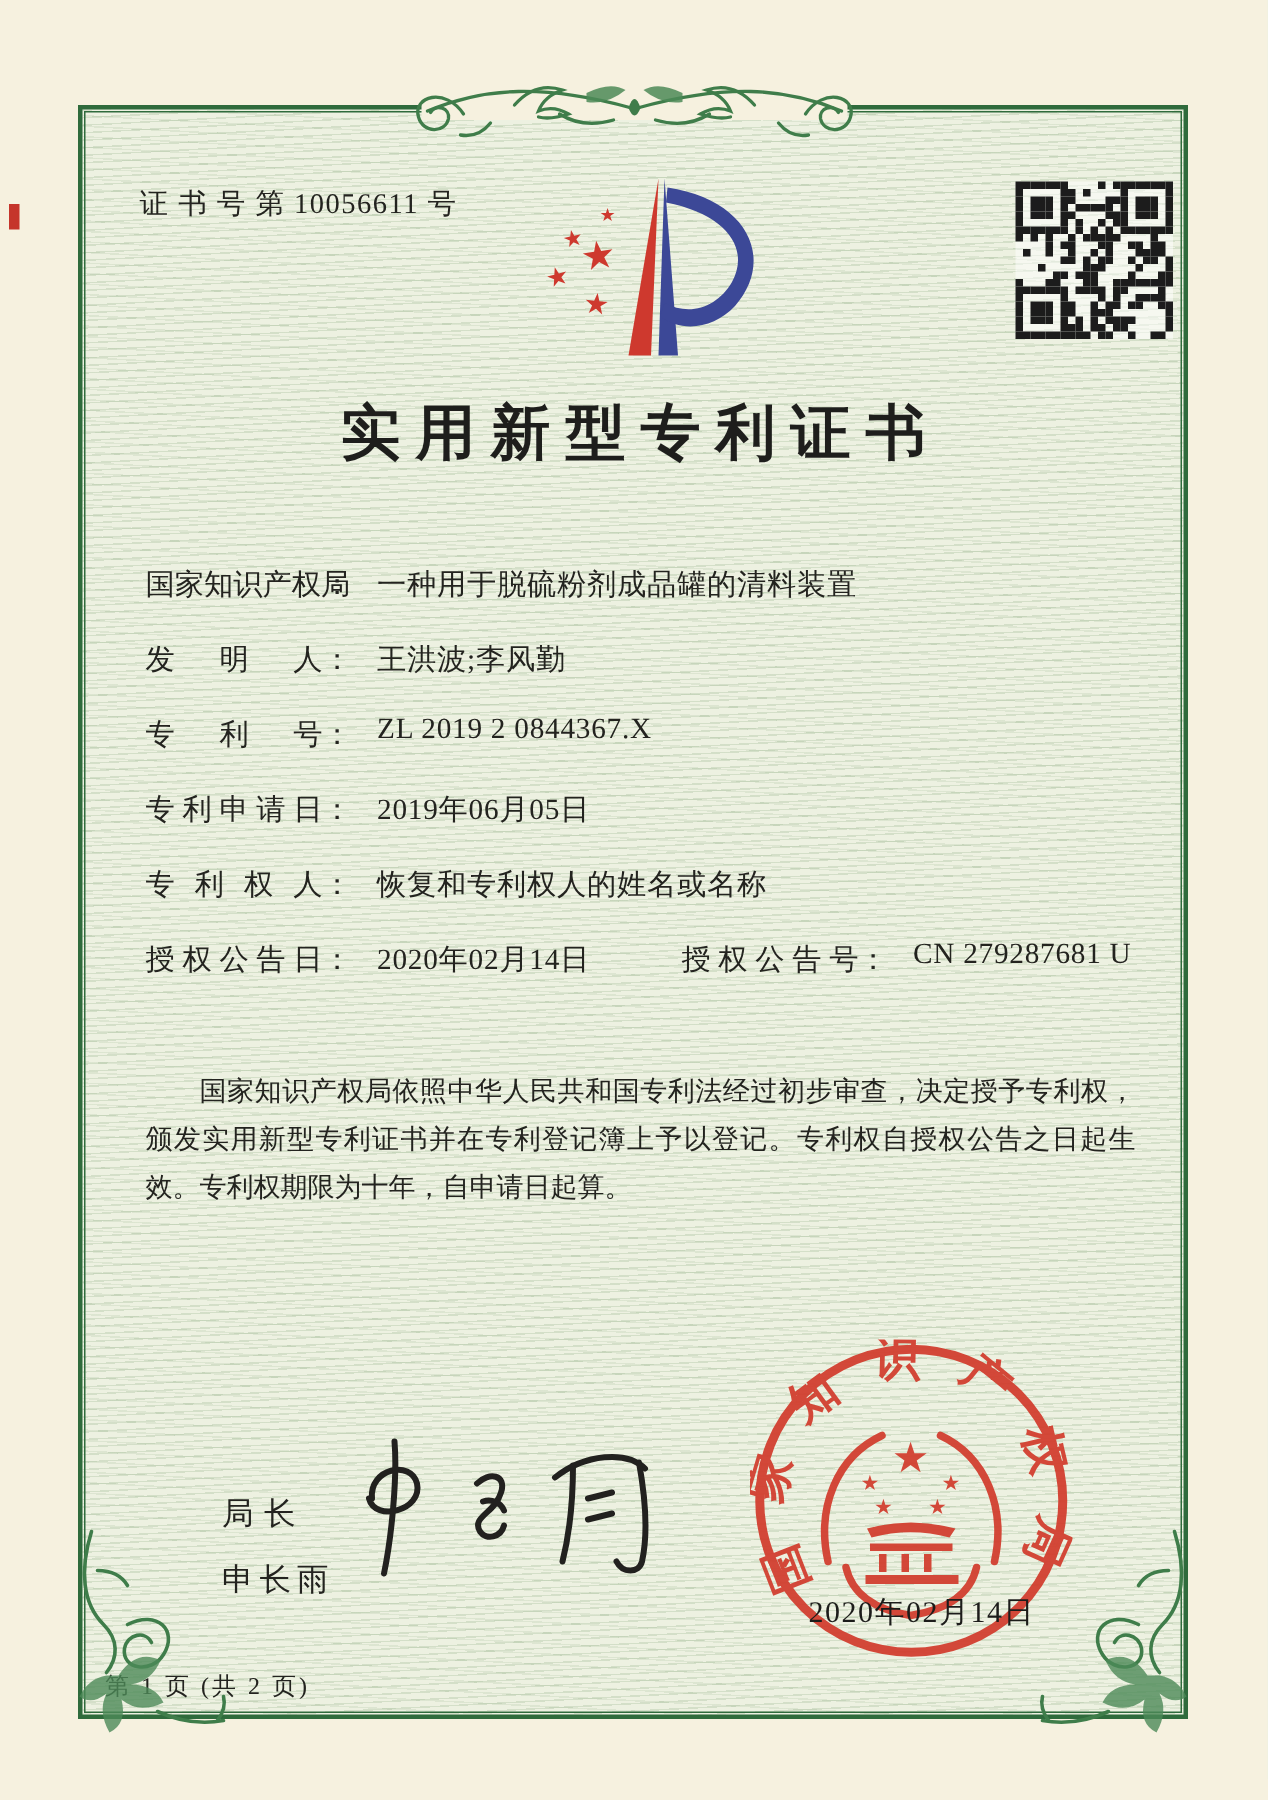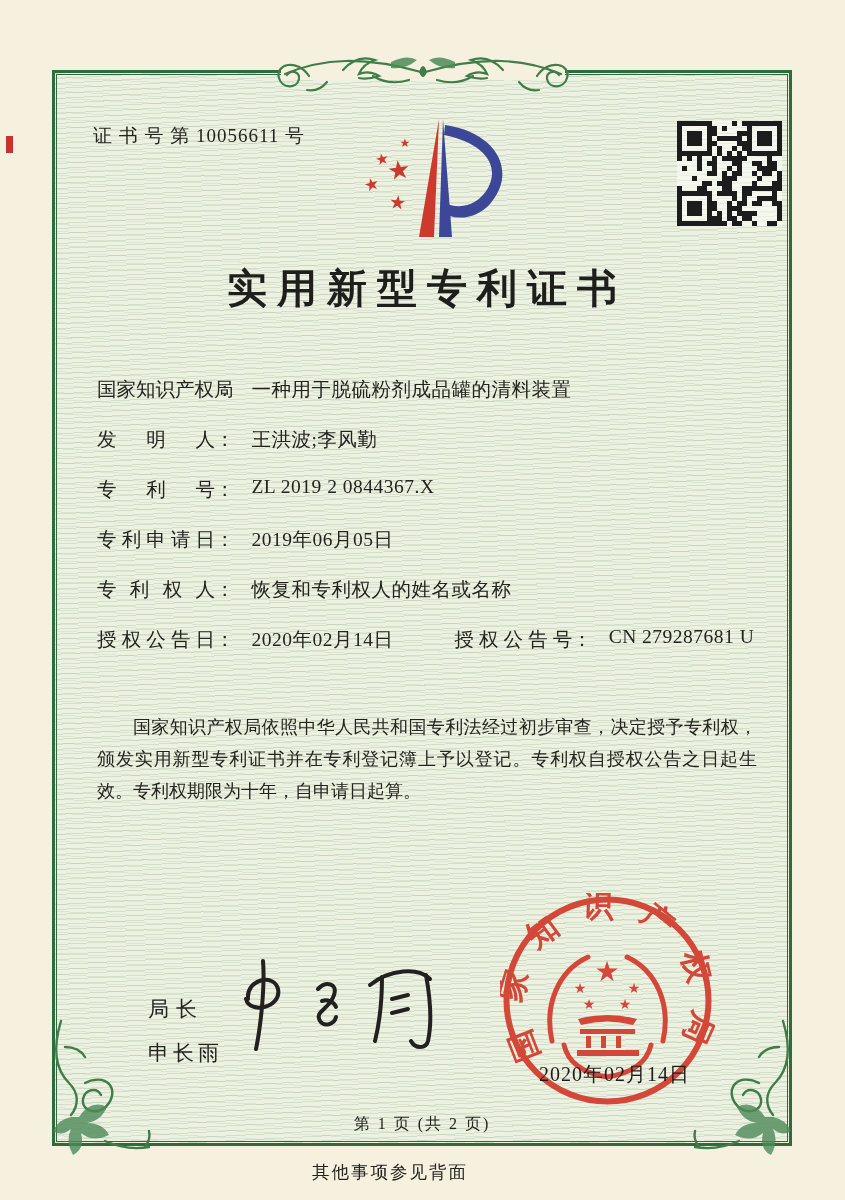--- a/index.html
+++ b/index.html
@@ -59,21 +59,21 @@
   .paragraphs p{margin:0;text-indent:2em;}
   
   .issuer{position:absolute;left:48px;top:922px;font-size:21px;margin-left:45px;}
   .issuer-title{letter-spacing:7px;margin-bottom:16px;}
   .issuer-name{letter-spacing:4px;}
   .signature{position:absolute;left:165px;top:882px;width:240px;height:110px;}
   
   .seal{position:absolute;left:445px;top:820px;width:215px;height:215px;z-index:2;opacity:.93;}
   .seal-date{position:absolute;left:452px;top:988px;width:215px;text-align:center;font-size:20px;letter-spacing:1px;z-index:3;color:#1c1c1a;}
   
-  .page-info{position:absolute;left:0;bottom:8px;width:100%;text-align:center;font-size:16px;letter-spacing:2px;}
+  .page-info{position:absolute;left:15px;bottom:8px;width:100%;font-size:16px;letter-spacing:2px;}
   .back-note{position:absolute;left:0;top:1160px;width:780px;text-align:center;font-size:17.5px;letter-spacing:2px;}
 </style>
 </head>
 <body>
 
 <div class="page">
   <div class="reg-mark"></div>
 
   <div class="frame">
     <div class="frame-inner"></div>
@@ -455,14 +455,13 @@
           <path d="M52,148 C44,112 58,78 88,64"></path>
           <path d="M163,148 C171,112 157,78 127,64"></path>
         </g>
       </g>
     </svg>
     <div class="seal-date">2020年02月14日</div>
 
     <div class="page-info">第 1 页 (共 2 页)</div>
   </div>
 
-  <div class="back-note">其他事项参见背面</div>
 </div>
 
 </body></html>

